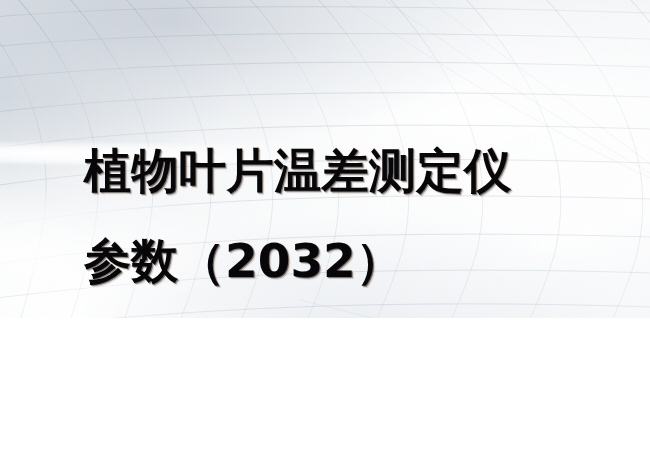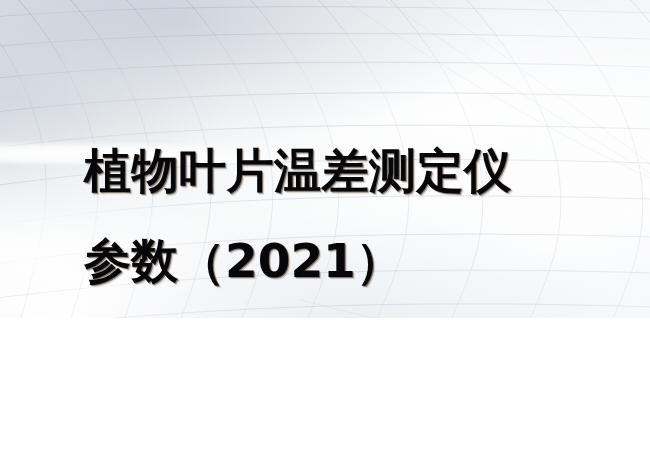--- a/index.html
+++ b/index.html
@@ -149,16 +149,16 @@
       </g>
     </svg>
   </div>
 
   <div class="bg-layer bg-sheen"></div>
   <div class="bg-layer bg-streak"></div>
   <div class="bg-layer bg-veil"></div>
 
   <div id="title-block">
     <div class="title-line l1">植物叶片温差测定仪</div>
-    <div class="title-line l2">参数（2021）</div>
+    <div class="title-line l2">参数（2032）</div>
   </div>
 
 </div>
 
 </body></html>

